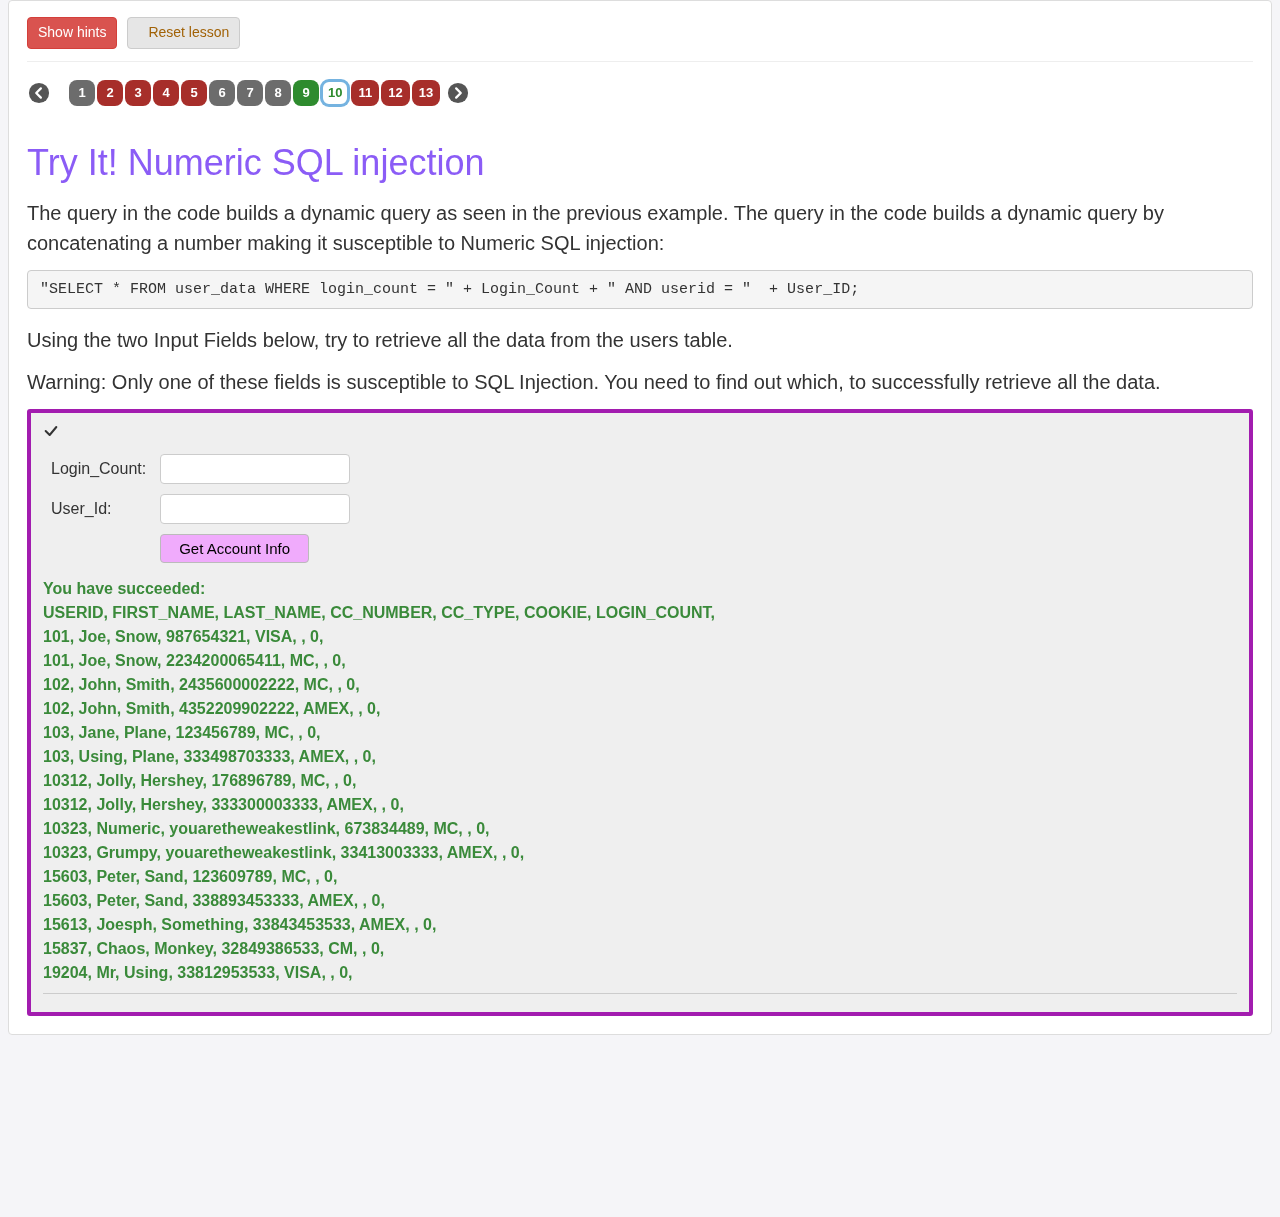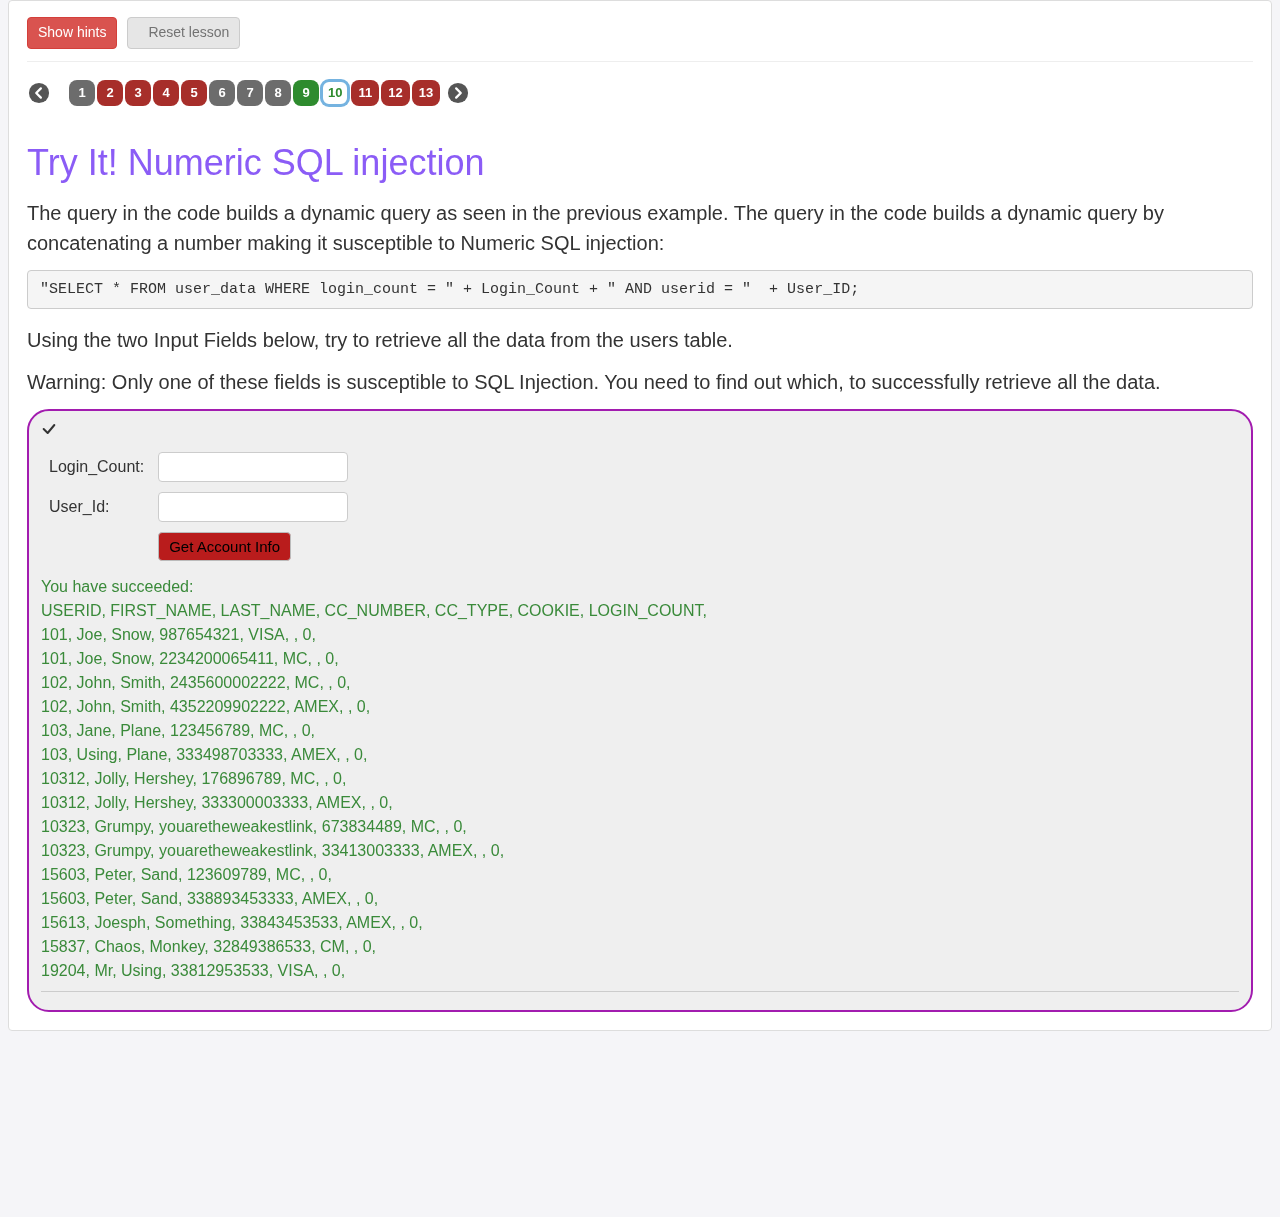--- a/index.html
+++ b/index.html
@@ -27,21 +27,21 @@
     padding: 5px 10px;
     font-size: 14px;
     line-height: 1.4;
     border-radius: 4px;
     border: 1px solid transparent;
     cursor: pointer;
     margin-right: 6px;
     font-family: inherit;
   }
   .btn-danger { background: #d9534f; color: #fff; border-color: #d43f3a; }
-  .btn-default { background: #e6e6e6; color: #737373; border-color: #ccc; padding-left: 20px; }
+  .btn-default { background: #e6e6e6; color: #a16207; border-color: #ccc; padding-left: 20px; }
   .pagination {
     display: flex;
     align-items: center;
     gap: 2px;
     margin-bottom: 36px;
   }
   .nav-arrow {
     width: 24px; height: 24px;
     display: inline-flex; align-items: center; justify-content: center;
     color: #555;
@@ -77,48 +77,48 @@
     background: #f5f5f5;
     padding: 10px 12px;
     font-family: Menlo, Monaco, Consolas, "Courier New", monospace;
     font-size: 15px;
     color: #333;
     margin: 6px 0 16px 0;
     white-space: pre;
     overflow-x: auto;
   }
   .attack-box {
-    border: 2px solid #a21caf;
-    border-radius: 22px;
+    border: 4px solid #a21caf;
+    border-radius: 3px;
     background: #efefef;
     padding: 10px 12px 12px 12px;
   }
   .check-icon { color: #333; margin-bottom: 6px; }
   .form-table td { padding: 4px 6px; vertical-align: middle; font-size: 16px; }
   .form-table input[type=text] {
     width: 190px; height: 30px;
     border: 1px solid #ccc;
     border-radius: 4px;
     padding: 4px 8px;
     font-size: 14px;
     font-family: inherit;
   }
   .form-table button {
-    padding: 5px 10px;
+    padding: 5px 18px;
     border: 1px solid #bbb;
-    background: #b91c1c;
+    background: #f0abfc;
     border-radius: 4px;
     font-size: 15px;
     font-family: inherit;
     cursor: pointer;
   }
   .result-wrap { margin-top: 8px; }
   .result-line {
     color: #3a8a3a;
-    font-weight: normal;
+    font-weight: bold;
     font-size: 16px;
     line-height: 1.5;
   }
   hr.sep { border: none; border-top: 1px solid #ccc; margin: 8px 0 6px 0; }
   .query-echo { font-size: 16px; color: #333; }
 </style>
 </head>
 <body>
 
 <div class="container">
@@ -194,21 +194,21 @@
       <div class="result-line">You have succeeded:</div>
       <div class="result-line">USERID, FIRST_NAME, LAST_NAME, CC_NUMBER, CC_TYPE, COOKIE, LOGIN_COUNT,</div>
       <div class="result-line">101, Joe, Snow, 987654321, VISA, , 0,</div>
         <div class="result-line">101, Joe, Snow, 2234200065411, MC, , 0,</div>
         <div class="result-line">102, John, Smith, 2435600002222, MC, , 0,</div>
         <div class="result-line">102, John, Smith, 4352209902222, AMEX, , 0,</div>
         <div class="result-line">103, Jane, Plane, 123456789, MC, , 0,</div>
         <div class="result-line">103, Using, Plane, 333498703333, AMEX, , 0,</div>
         <div class="result-line">10312, Jolly, Hershey, 176896789, MC, , 0,</div>
         <div class="result-line">10312, Jolly, Hershey, 333300003333, AMEX, , 0,</div>
-        <div class="result-line">10323, Grumpy, youaretheweakestlink, 673834489, MC, , 0,</div>
+        <div class="result-line">10323, Numeric, youaretheweakestlink, 673834489, MC, , 0,</div>
         <div class="result-line">10323, Grumpy, youaretheweakestlink, 33413003333, AMEX, , 0,</div>
         <div class="result-line">15603, Peter, Sand, 123609789, MC, , 0,</div>
         <div class="result-line">15603, Peter, Sand, 338893453333, AMEX, , 0,</div>
         <div class="result-line">15613, Joesph, Something, 33843453533, AMEX, , 0,</div>
         <div class="result-line">15837, Chaos, Monkey, 32849386533, CM, , 0,</div>
         <div class="result-line">19204, Mr, Using, 33812953533, VISA, , 0,</div>
       <hr class="sep">
     </div>
   </div>
 

